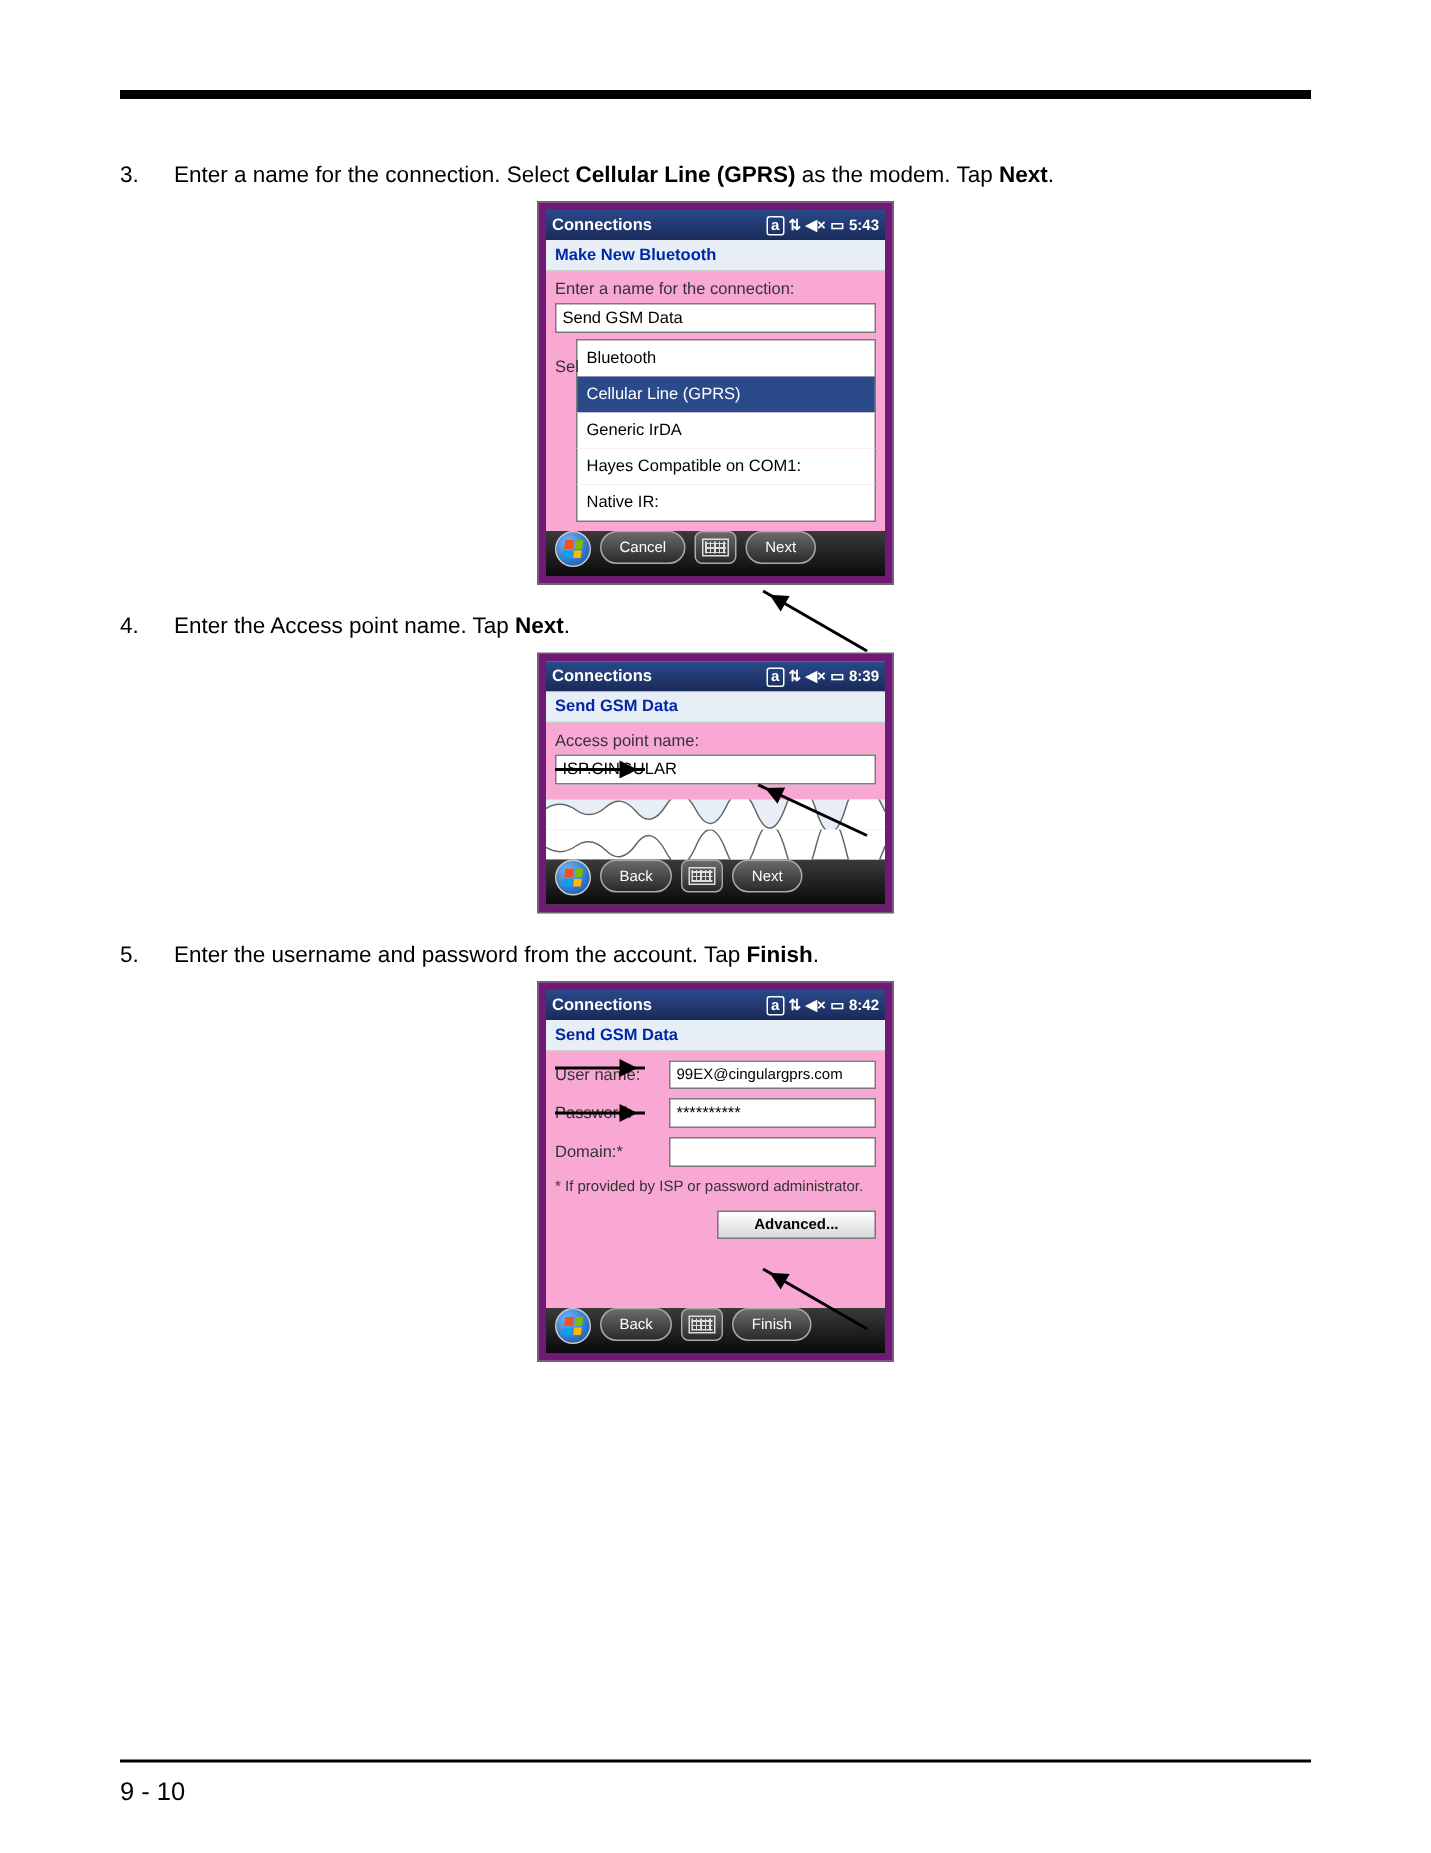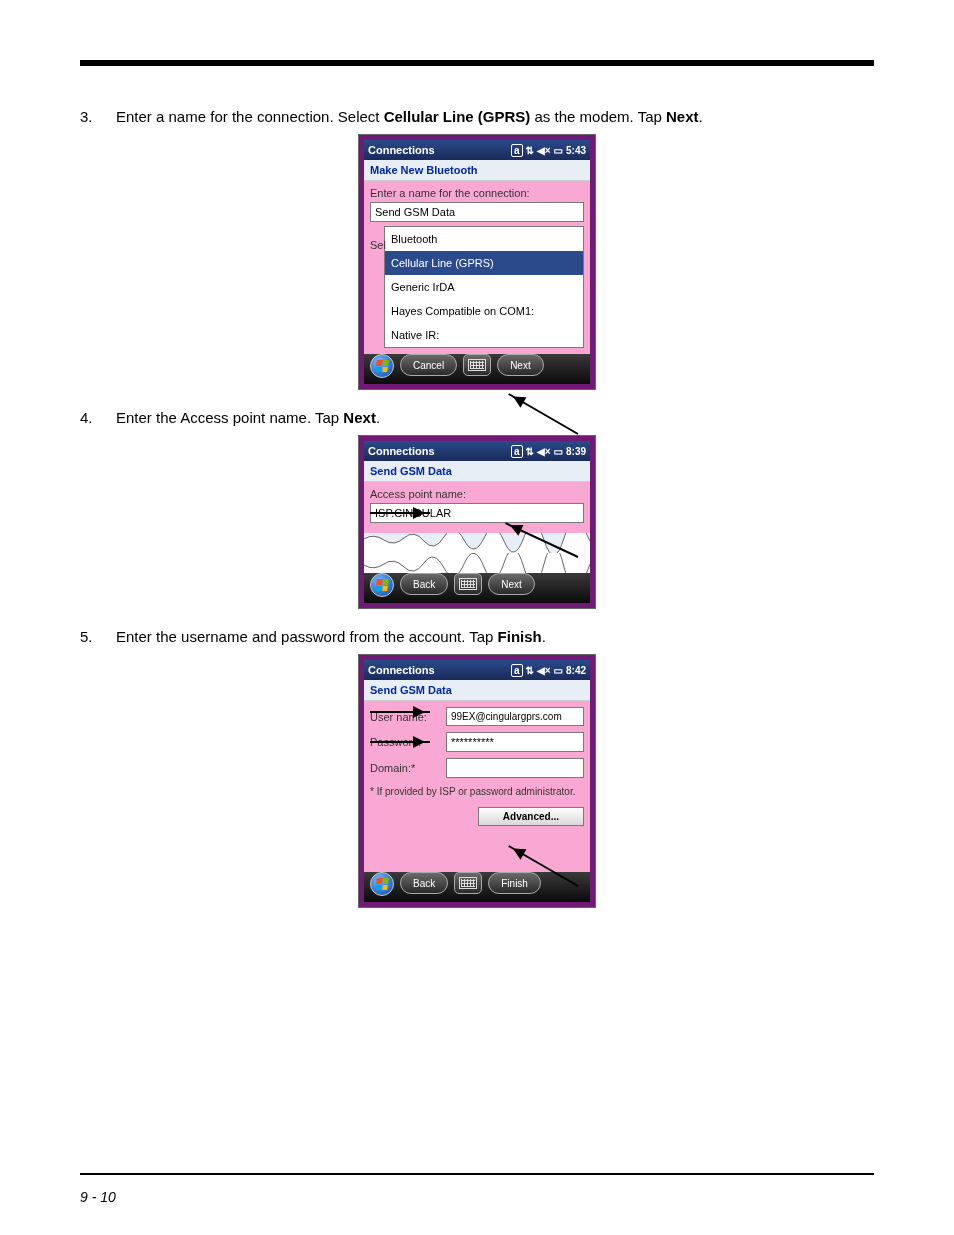--- a/index.html
+++ b/index.html
@@ -1,19 +1,19 @@
 <!DOCTYPE html>
 <html><head>
 <meta charset="utf-8">
 <style>
   html,body{margin:0;padding:0;background:#fff;font-family:Arial,Helvetica,sans-serif;color:#000}
   .page{width:954px;height:1235px;margin:0 auto;position:relative;box-sizing:border-box;padding:60px 80px 40px 80px}
   .rule{height:6px;background:#000;margin-bottom:40px}
   .footer-rule{height:2px;background:#000;position:absolute;left:80px;right:80px;bottom:60px}
-  .footer-num{position:absolute;left:80px;bottom:30px;font-style:italic;font-size:14px}
+  .footer-num{position:absolute;left:80px;bottom:30px;font-size:17px}
   .step{display:flex;margin-top:18px;margin-bottom:8px;font-size:15px;line-height:1.4}
   .step .num{width:36px;flex:0 0 36px}
   .step .txt{flex:1}
   .b{font-weight:bold}
   .screen-wrap{display:flex;justify-content:center;position:relative;margin:8px 0}
   .arrow{position:absolute;width:60px;height:2px;background:#000}
   .arrow:after{content:'';position:absolute;right:-1px;top:-5px;border:6px solid transparent;border-left:12px solid #000}
   .arrow-diag{position:absolute;width:80px;height:2px;background:#000;transform-origin:right center}
   .arrow-diag:before{content:'';position:absolute;left:-1px;top:-5px;border:6px solid transparent;border-right:12px solid #000}
   

